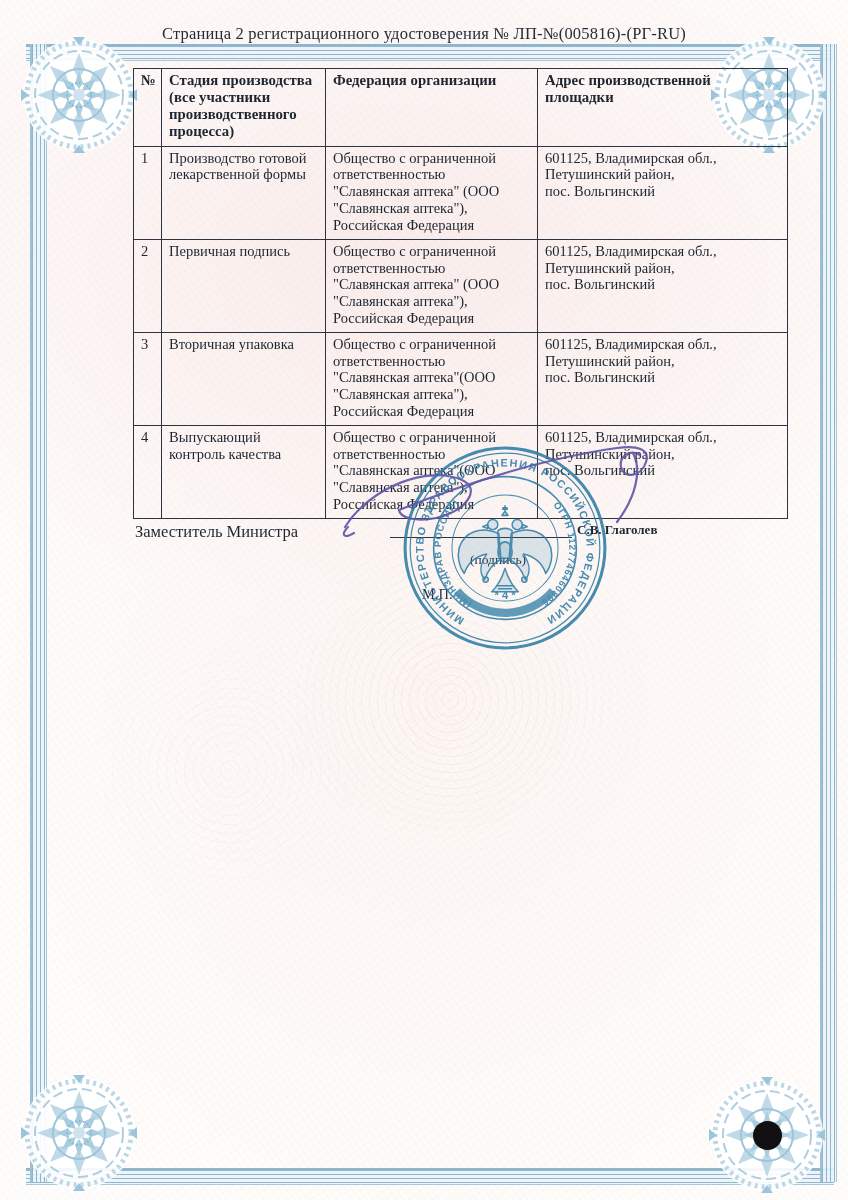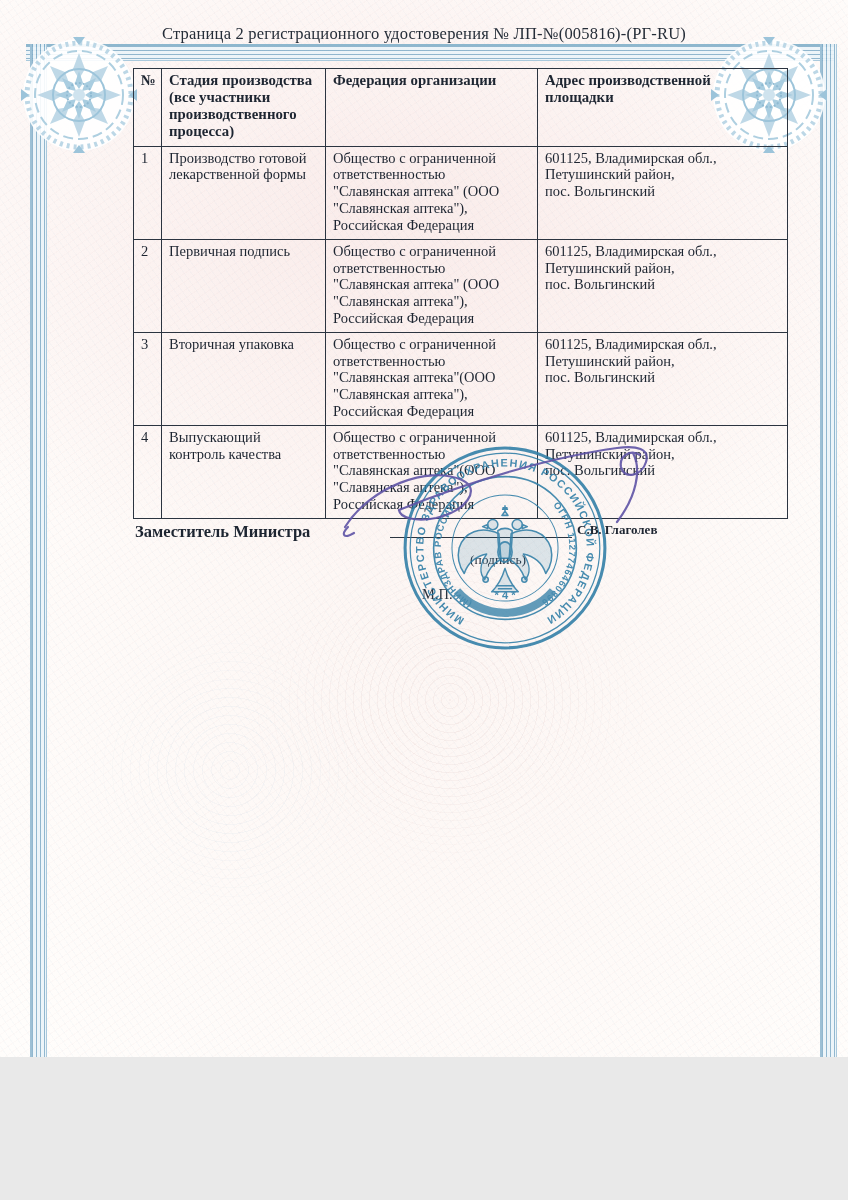--- a/index.html
+++ b/index.html
@@ -1,17 +1,17 @@
 <!DOCTYPE html>
 <html lang="ru"><head>
 <meta charset="utf-8">
 <style>
   html,body{margin:0;padding:0;background:#e9e9e9;}
   .page{
-    position:relative;width:848px;height:1057px;margin:0 auto;
+    position:relative;width:848px;height:1200px;margin:0 auto;
     background:#fffdfb;overflow:hidden;
     font-family:"Liberation Serif","DejaVu Serif",serif;
     color:#1d2531;
   }
   
   .page::before{
     content:"";position:absolute;inset:0;z-index:0;pointer-events:none;
     background:
       repeating-linear-gradient(55deg, rgba(150,185,210,0.05) 0 1px, transparent 1px 6px),
       repeating-linear-gradient(-35deg, rgba(215,170,170,0.05) 0 1px, transparent 1px 7px),
@@ -58,21 +58,21 @@
   }
   table.reg th, table.reg td{
     border:1.4px solid #2b3440;vertical-align:top;text-align:left;
     padding:3px 7px 5px 7px;white-space:pre-line;
   }
   table.reg th{font-weight:bold;font-size:14.8px;}
   col.c-num{width:28px;} col.c-stage{width:164px;} col.c-org{width:212px;} col.c-addr{width:250px;}
   .th-num,.td-num{text-align:center;padding-left:2px;padding-right:2px;}
 
   
-  .sig-post{position:absolute;z-index:5;left:135px;top:522px;font-weight:bold;font-size:16.5px;}
+  .sig-post{position:absolute;z-index:5;left:135px;top:522px;font-weight:normal;font-size:16.5px;}
   .sig-name{position:absolute;z-index:5;left:577px;top:522px;font-weight:bold;font-size:13px;}
   .sig-line{position:absolute;z-index:3;left:390px;top:537px;width:182px;height:0;border-top:1.3px solid #2b3440;}
   .sig-caption{position:absolute;z-index:3;left:426px;top:552px;font-size:13.5px;color:#2a3340;margin-left:44px;}
   .sig-mp{position:absolute;z-index:3;left:422px;top:586px;font-size:14.5px;color:#2a3340;}
 
   .seal{position:absolute;z-index:4;left:401px;top:444px;width:208px;height:208px;opacity:.88;}
   .autograph{position:absolute;z-index:5;left:330px;top:425px;width:360px;height:120px;}
 
   .punch-hole{position:absolute;z-index:6;left:753px;top:1121px;width:29px;height:29px;border-radius:50%;background:#101010;}
 </style>

